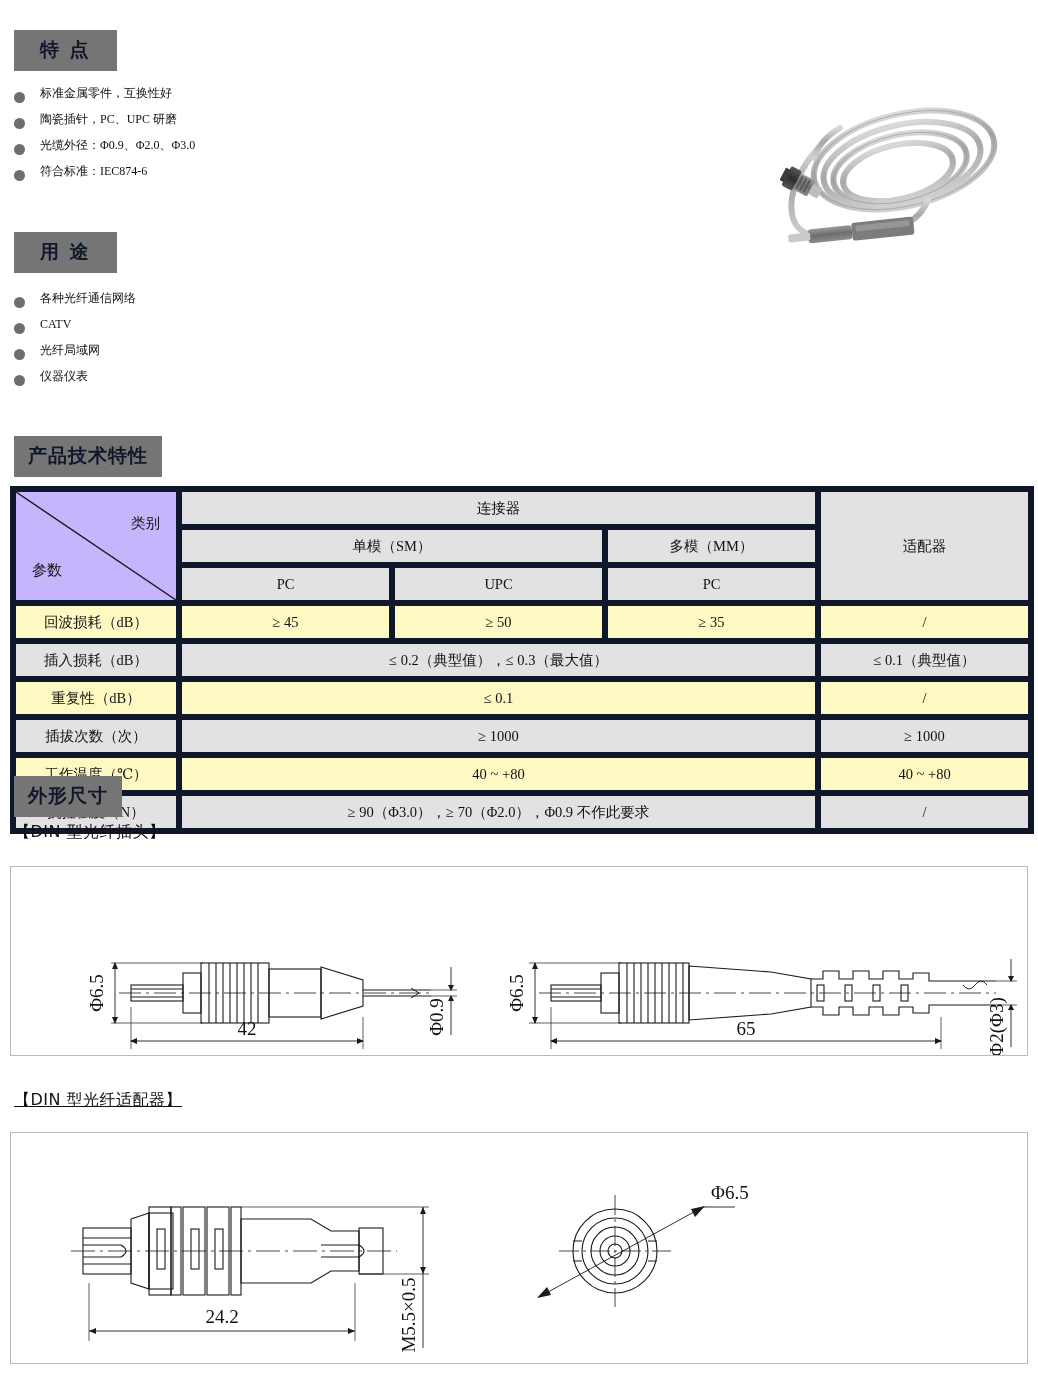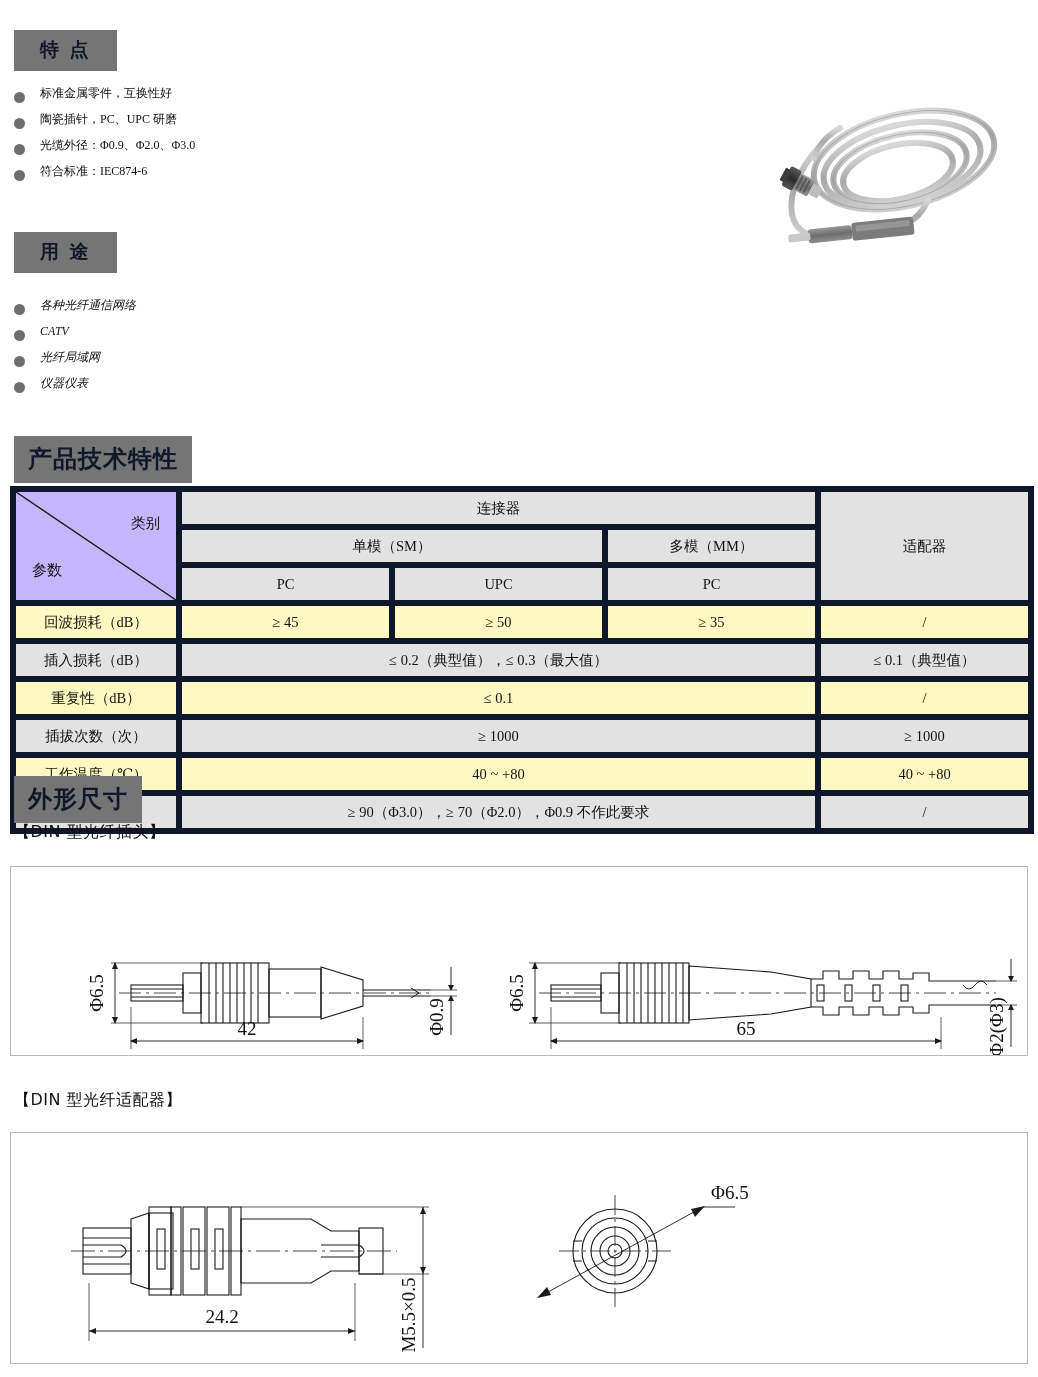--- a/index.html
+++ b/index.html
@@ -14,21 +14,21 @@
   .banner{
     display:inline-block;
     background:#757575;
     color:#0f172a;
     font-family:"DejaVu Sans","Liberation Sans",sans-serif;
     font-weight:bold;
     letter-spacing:2px;
     text-align:center;
   }
   .banner-sm{font-size:19px;padding:7px 26px 8px 26px;}
-  .banner-wide{font-size:24px;padding:7px 14px 8px 14px;letter-spacing:1px;}
+  .banner-wide{font-size:19px;padding:7px 14px 8px 14px;letter-spacing:1px;}
 
   .sec{position:absolute;}
 
   ul.bullets{list-style:none;margin:0;padding:0;}
   ul.bullets li{
     display:flex;align-items:flex-start;
     margin-bottom:9px;
     font-size:12px;
     line-height:1.25;
   }
@@ -166,21 +166,21 @@
       <rect x="134" y="139" width="54" height="6" rx="1" fill="#9c9c9c" opacity=".8"></rect>
       <rect x="66" y="141" width="22" height="8" rx="2" fill="#c9c9c9"></rect>
     </g>
   </svg>
 </div>
 
 <div class="sec" style="left:14px;top:232px;text-decoration:underline;">
   <div class="banner banner-sm">用 途</div>
 </div>
 
-<div class="sec" style="left:14px;top:298px;font-style:italic;">
+<div class="sec" style="left:14px;top:291px;">
   <ul class="bullets">
     <li>
       <span class="dot"></span>
       <span class="btext">各种光纤通信网络</span>
     </li>
     <li>
       <span class="dot"></span>
       <span class="btext">CATV</span>
     </li>
     <li>
@@ -383,21 +383,21 @@
       <text x="92" y="126" text-anchor="middle" transform="rotate(-90 92 126)">Φ6.5</text>
       <text x="236" y="168" text-anchor="middle">42</text>
       <text x="432" y="150" text-anchor="middle" transform="rotate(-90 432 150)">Φ0.9</text>
       <text x="512" y="126" text-anchor="middle" transform="rotate(-90 512 126)">Φ6.5</text>
       <text x="735" y="168" text-anchor="middle">65</text>
       <text x="992" y="160" text-anchor="middle" transform="rotate(-90 992 160)">Φ2(Φ3)</text>
     </g>
   </svg>
 </div>
 
-<div class="sec" style="left:14px;top:1090px;">
+<div class="sec" style="left:14px;top:1090px;text-decoration:underline;">
   <span class="subttl">【DIN 型光纤适配器】</span>
 </div>
 
 <div class="frame" style="left:10px;top:1132px;width:1018px;height:232px;">
   <svg width="1016" height="230" viewBox="0 0 1016 230">
     <g stroke="#1a1a1a" fill="none" stroke-width="1.1">
 
       <rect x="72" y="95" width="48" height="46"></rect>
       <line x1="72" y1="105" x2="120" y2="105"></line>
       <line x1="72" y1="131" x2="120" y2="131"></line>

